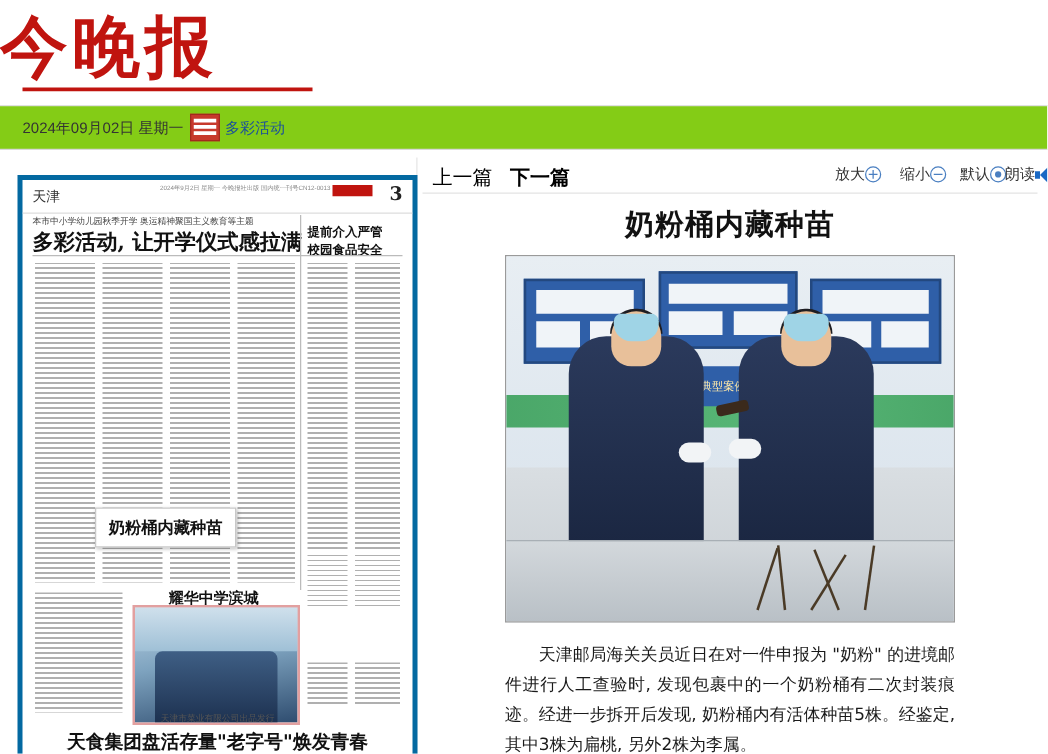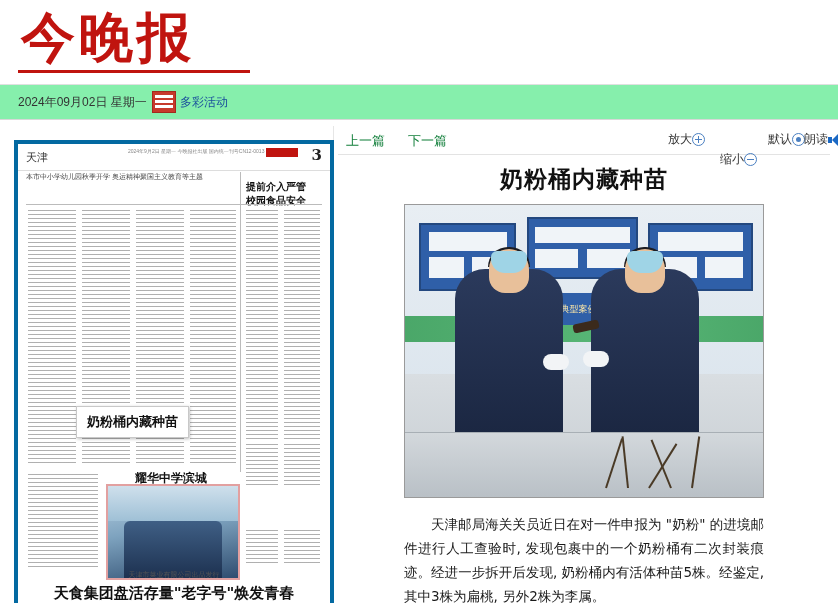--- a/index.html
+++ b/index.html
@@ -18,21 +18,21 @@
 
   
   .masthead {
     position: absolute;
     left: 0; top: 0;
     width: 838px; height: 84px;
     background: #ffffff;
   }
   .masthead-logo {
     position: absolute;
-    left: 21px; top: 6px;
+    left: 0; top: 6px;
     width: 248px; height: 70px;
     color: #c0140f;
     font-family: "DejaVu Serif", serif;
     font-weight: bold;
     font-size: 54px;
     letter-spacing: 4px;
     line-height: 62px;
     white-space: nowrap;
   }
   .masthead-underline {
@@ -40,21 +40,21 @@
     left: 18px; top: 70px;
     width: 232px; height: 3px;
     background: #c0140f;
   }
 
   
   .datebar {
     position: absolute;
     left: 0; top: 84px;
     width: 838px; height: 34px;
-    background: #86efac;
+    background: #84cc16;
     border-top: 1px solid #e0e0e0;
     border-bottom: 1px solid #d8d8d8;
   }
   .datebar-text {
     position: absolute;
     left: 18px; top: 9px;
     font-size: 12px;
     color: #333333;
     white-space: nowrap;
   }
@@ -244,40 +244,40 @@
   }
   .article-toolbar {
     position: absolute;
     left: 0; top: 0;
     width: 492px; height: 28px;
     border-bottom: 1px solid #e3e3e3;
   }
   .tb-link {
     position: absolute;
     top: 6px;
-    font-size: 13px;
-    color: #15803d;
+    font-size: 16px;
+    color: #000000;
     cursor: pointer;
     white-space: nowrap;
   }
   .tb-prev { left: 8px; }
-  .tb-next { left: 70px; }
+  .tb-next { left: 70px; font-weight: bold; }
   .tb-item {
     position: absolute;
     top: 5px;
     font-size: 12px;
     color: #333333;
     display: flex;
     align-items: center;
     gap: 0;
     cursor: pointer;
     white-space: nowrap;
   }
   .tb-zoomin  { left: 330px; }
-  .tb-zoomout { left: 382px; margin-top: 20px; }
+  .tb-zoomout { left: 382px; }
   .tb-default { left: 430px; justify-content: center; }
   .circ {
     display: inline-block;
     width: 11px; height: 11px;
     border: 1px solid #4a7fc1;
     border-radius: 50%;
     position: relative;
   }
   .circ.plus::before, .circ.plus::after,
   .circ.minus::before {
@@ -477,20 +477,21 @@
       <div class="np-city">天津</div>
       <div class="np-meta">2024年9月2日 星期一     今晚报社出版    国内统一刊号CN12-0013</div>
       <div class="np-redbox"></div>
       <div class="np-pageno">3</div>
     </div>
 
     <div class="np-topline">
       <span>本市中小学幼儿园秋季开学  奥运精神聚国主义教育等主题</span>
     </div>
 
+    <div class="np-head1">多彩活动, 让开学仪式感拉满</div>
     <div class="np-head2">提前介入严管<br>校园食品安全</div>
 
     <div class="np-rule" style="left:8px; top:60px; width:296px; height:1px;"></div>
     <div class="np-rule" style="left:222px; top:28px; width:1px; height:300px;"></div>
 
     <div class="np-col" style="left:10px;  top:66px; width:48px;  height:256px;"></div>
     <div class="np-col" style="left:64px;  top:66px; width:48px;  height:256px;"></div>
     <div class="np-col" style="left:118px; top:66px; width:48px;  height:256px;"></div>
     <div class="np-col" style="left:172px; top:66px; width:46px;  height:256px;"></div>
     <div class="np-col" style="left:228px; top:66px; width:32px;  height:230px;"></div>

